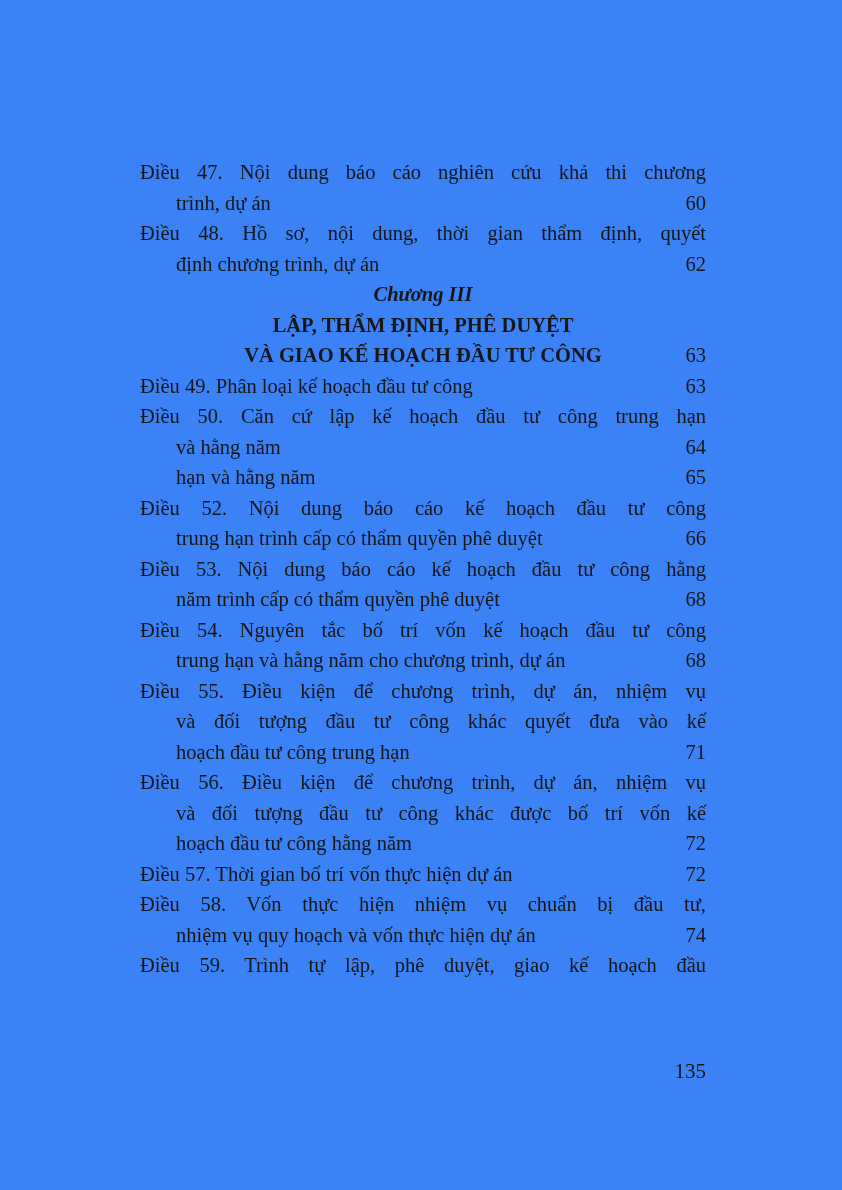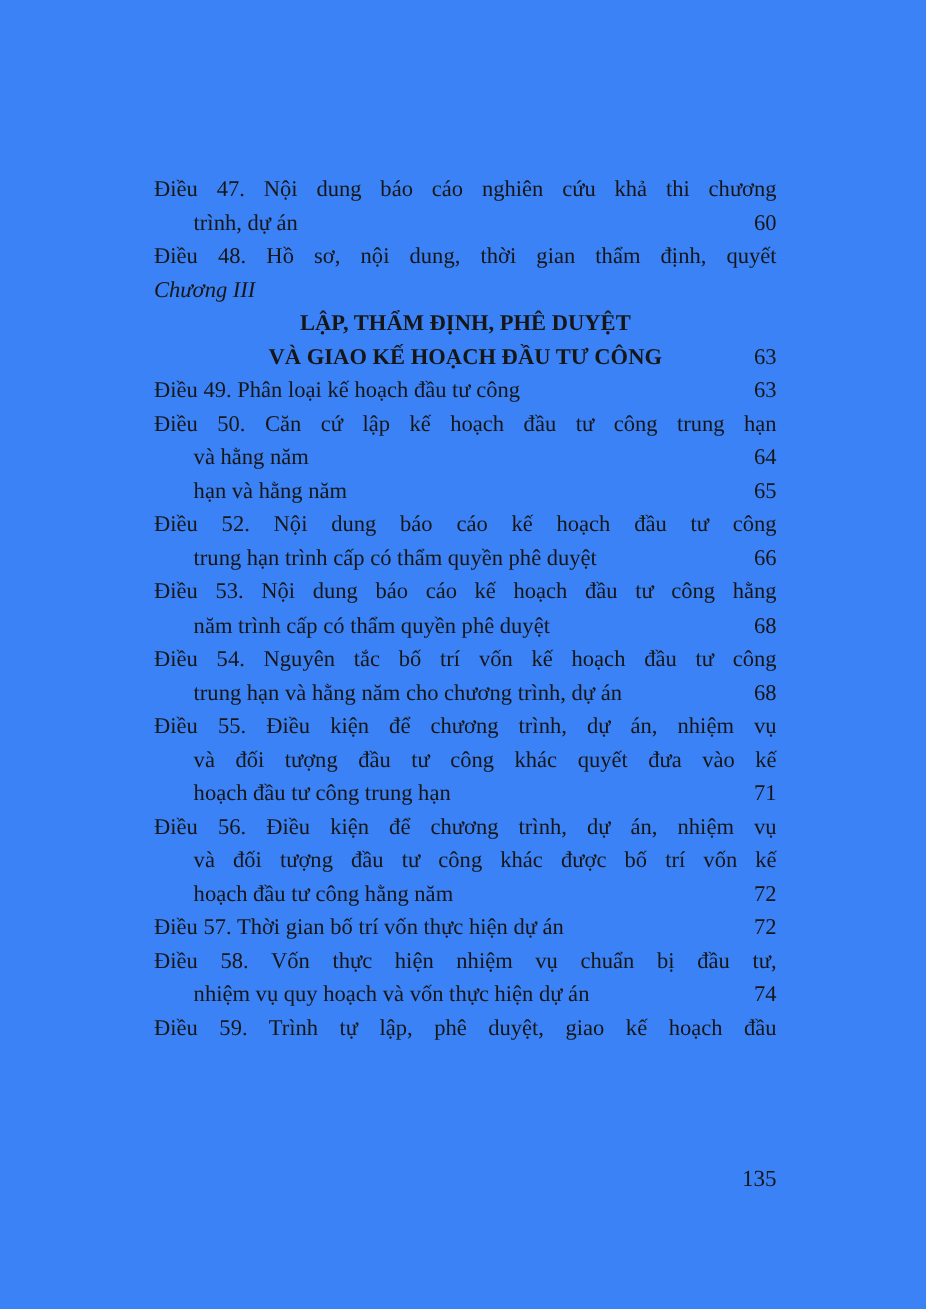--- a/index.html
+++ b/index.html
@@ -37,21 +37,21 @@
 
   
   .lastline {
     display: flex;
     justify-content: space-between;
     align-items: center;
   }
   .lastline .pg { padding-left: 12px; }
 
   
-  .chap-label { text-align: left; font-style: italic; }
+  .chap-label { text-align: center; font-style: italic; font-weight: bold; }
   .chap-title { text-align: center; font-weight: 700; }
   .rel { position: relative; }
   .pg-abs {
     position: absolute;
     right: 0;
     top: 0;
     font-weight: 400;
     font-style: normal;
   }
 
@@ -72,20 +72,24 @@
   <div class="toc">
       <div class="entry">
         <div class="line just">Điều 47. Nội dung báo cáo nghiên cứu khả thi chương</div>
         <div class="line lastline cont">
           <span class="txt">trình, dự án</span>
           <span class="pg">60</span>
         </div>
       </div>
       <div class="entry">
         <div class="line just">Điều 48. Hồ sơ, nội dung, thời gian thẩm định, quyết</div>
+        <div class="line lastline cont">
+          <span class="txt">định chương trình, dự án</span>
+          <span class="pg">62</span>
+        </div>
       </div>
       <div class="chapter">
         <div class="line chap-label">Chương III</div>
         <div class="line chap-title"><span>LẬP, THẨM ĐỊNH, PHÊ DUYỆT</span></div>
         <div class="line chap-title rel"><span>VÀ GIAO KẾ HOẠCH ĐẦU TƯ CÔNG</span><span class="pg-abs">63</span></div>
       </div>
       <div class="entry">
         <div class="line lastline">
           <span class="txt">Điều 49. Phân loại kế hoạch đầu tư công</span>
           <span class="pg">63</span>

